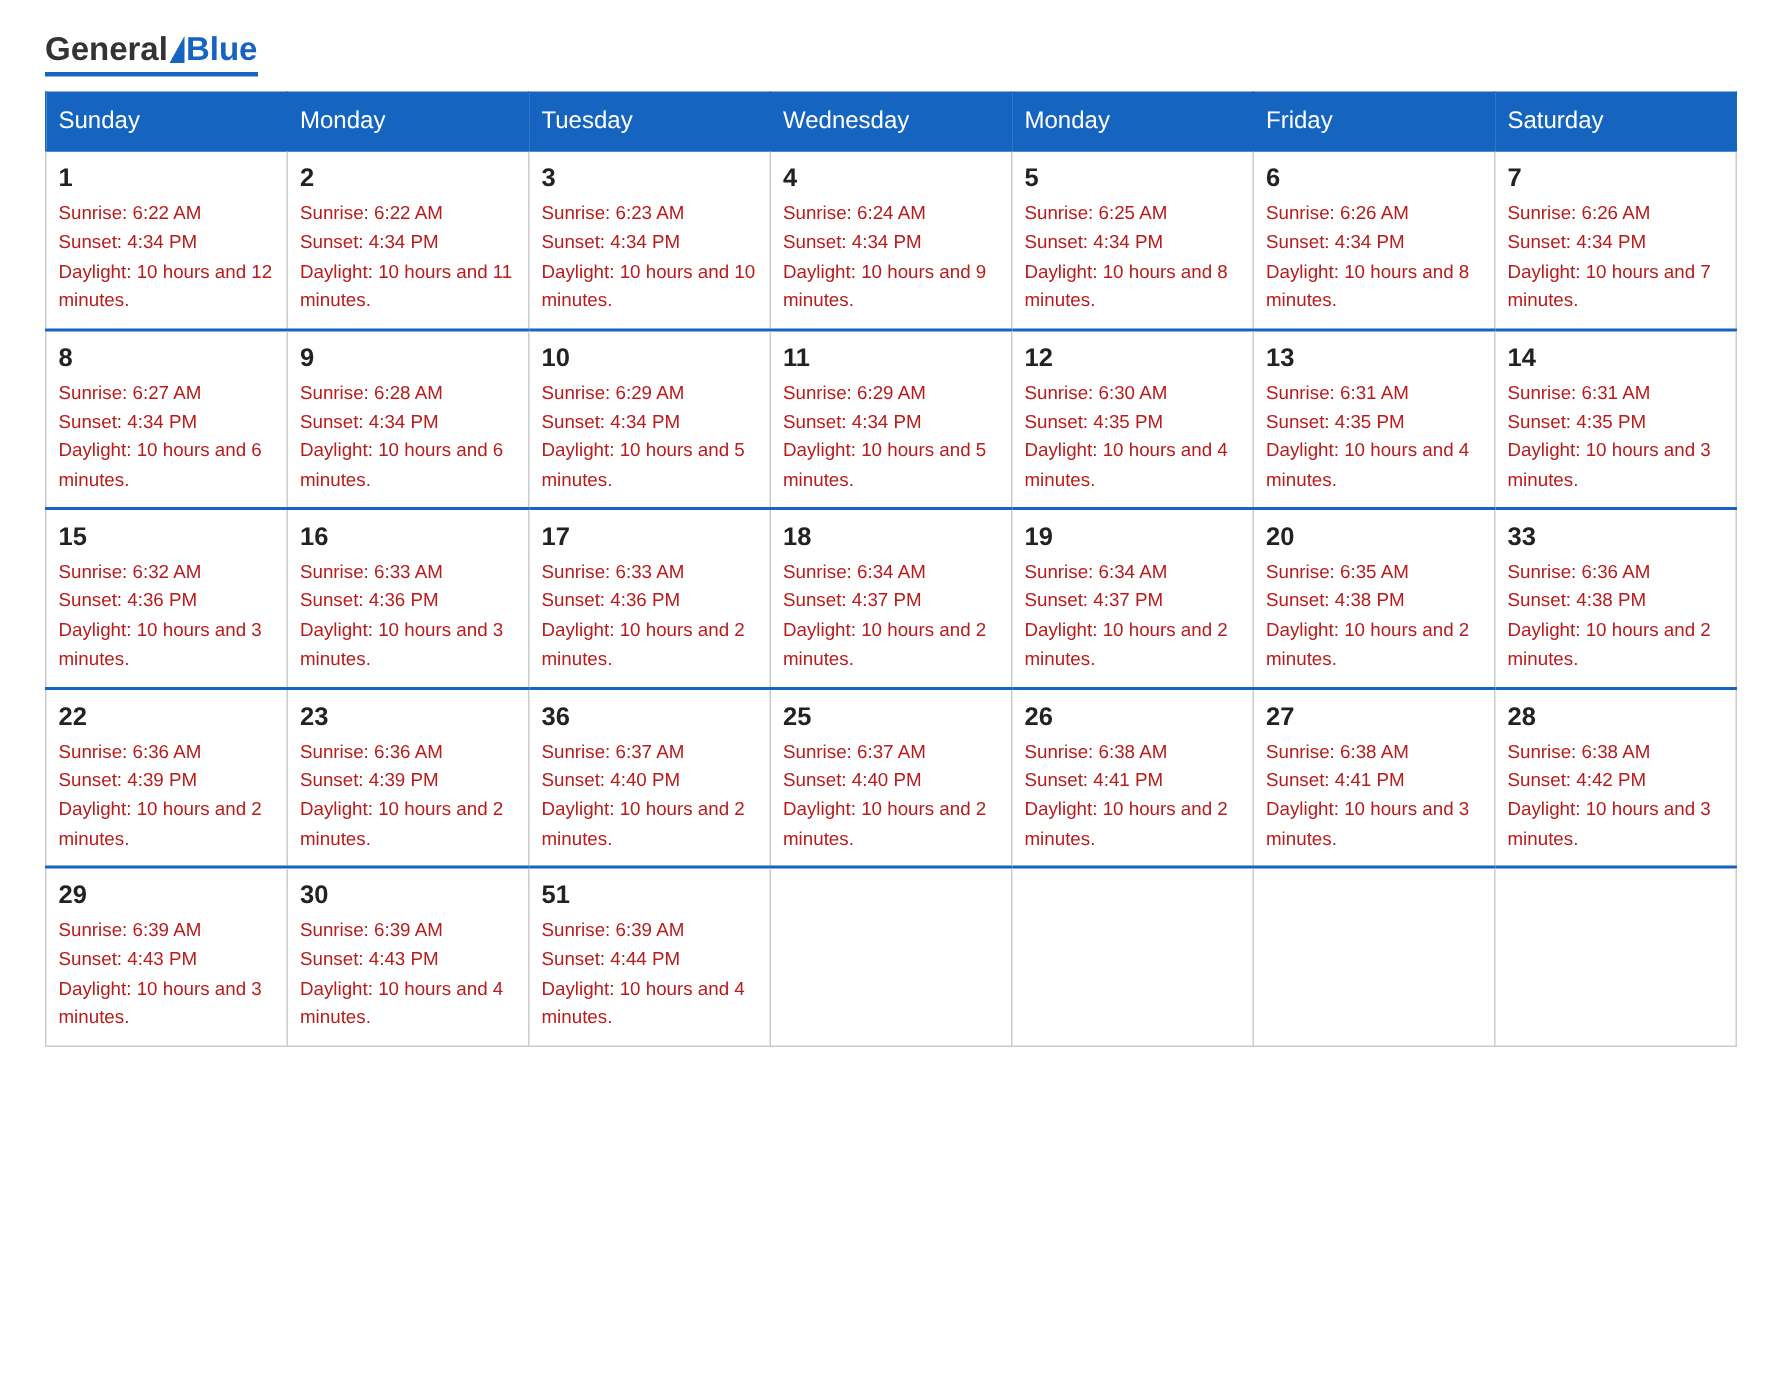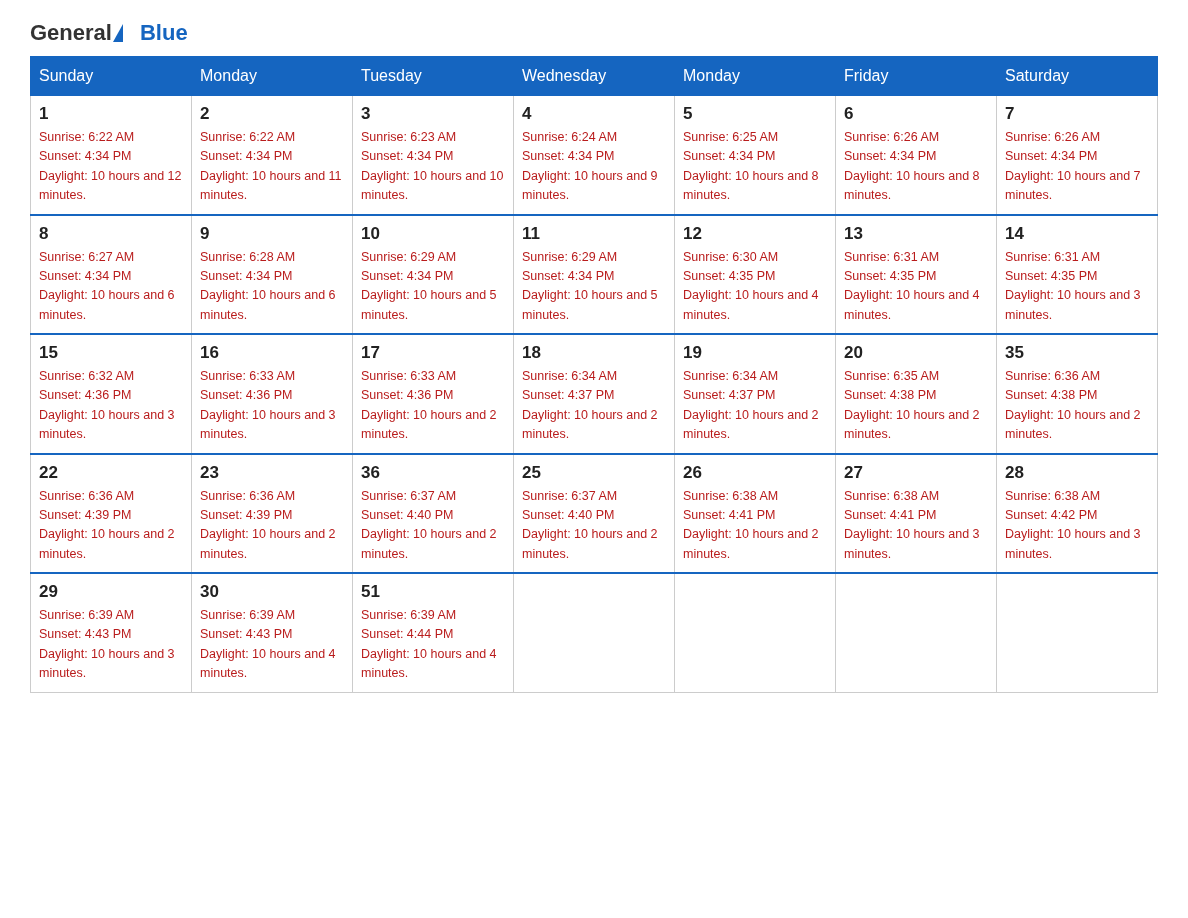--- a/index.html
+++ b/index.html
@@ -11,32 +11,32 @@
       padding: 20px 30px;
     }
     .header {
       display: flex;
       justify-content: space-between;
       align-items: flex-start;
       margin-bottom: 10px;
     }
     .logo {
       display: flex;
-      flex-direction: row;
+      flex-direction: column;
       align-items: flex-start;
     }
     .logo-text {
       display: flex;
       align-items: center;
       font-size: 22px;
       font-weight: bold;
       color: #333;
     }
     .logo-general { color: #333; }
-    .logo-blue { color: #1565c0; padding-left: 16px; }
+    .logo-blue { color: #1565c0; }
     .logo-triangle {
       width: 0;
       height: 0;
       border-left: 10px solid transparent;
       border-bottom: 18px solid #1565c0;
       display: inline-block;
       margin: 0 1px;
     }
     .logo-line {
       width: 100%;
@@ -149,21 +149,21 @@
         <td><span class="day-num">13</span><span class="day-info">Sunrise: 6:31 AM<br>Sunset: 4:35 PM<br>Daylight: 10 hours and 4 minutes.</span></td>
         <td><span class="day-num">14</span><span class="day-info">Sunrise: 6:31 AM<br>Sunset: 4:35 PM<br>Daylight: 10 hours and 3 minutes.</span></td>
       </tr>
       <tr>
         <td><span class="day-num">15</span><span class="day-info">Sunrise: 6:32 AM<br>Sunset: 4:36 PM<br>Daylight: 10 hours and 3 minutes.</span></td>
         <td><span class="day-num">16</span><span class="day-info">Sunrise: 6:33 AM<br>Sunset: 4:36 PM<br>Daylight: 10 hours and 3 minutes.</span></td>
         <td><span class="day-num">17</span><span class="day-info">Sunrise: 6:33 AM<br>Sunset: 4:36 PM<br>Daylight: 10 hours and 2 minutes.</span></td>
         <td><span class="day-num">18</span><span class="day-info">Sunrise: 6:34 AM<br>Sunset: 4:37 PM<br>Daylight: 10 hours and 2 minutes.</span></td>
         <td><span class="day-num">19</span><span class="day-info">Sunrise: 6:34 AM<br>Sunset: 4:37 PM<br>Daylight: 10 hours and 2 minutes.</span></td>
         <td><span class="day-num">20</span><span class="day-info">Sunrise: 6:35 AM<br>Sunset: 4:38 PM<br>Daylight: 10 hours and 2 minutes.</span></td>
-        <td><span class="day-num">35</span><span class="day-info">Sunrise: 6:36 AM<br>Sunset: 4:38 PM<br>Daylight: 10 hours and 2 minutes.</span></td>
+        <td><span class="day-num">33</span><span class="day-info">Sunrise: 6:36 AM<br>Sunset: 4:38 PM<br>Daylight: 10 hours and 2 minutes.</span></td>
       </tr>
       <tr>
         <td><span class="day-num">22</span><span class="day-info">Sunrise: 6:36 AM<br>Sunset: 4:39 PM<br>Daylight: 10 hours and 2 minutes.</span></td>
         <td><span class="day-num">23</span><span class="day-info">Sunrise: 6:36 AM<br>Sunset: 4:39 PM<br>Daylight: 10 hours and 2 minutes.</span></td>
         <td><span class="day-num">36</span><span class="day-info">Sunrise: 6:37 AM<br>Sunset: 4:40 PM<br>Daylight: 10 hours and 2 minutes.</span></td>
         <td><span class="day-num">25</span><span class="day-info">Sunrise: 6:37 AM<br>Sunset: 4:40 PM<br>Daylight: 10 hours and 2 minutes.</span></td>
         <td><span class="day-num">26</span><span class="day-info">Sunrise: 6:38 AM<br>Sunset: 4:41 PM<br>Daylight: 10 hours and 2 minutes.</span></td>
         <td><span class="day-num">27</span><span class="day-info">Sunrise: 6:38 AM<br>Sunset: 4:41 PM<br>Daylight: 10 hours and 3 minutes.</span></td>
         <td><span class="day-num">28</span><span class="day-info">Sunrise: 6:38 AM<br>Sunset: 4:42 PM<br>Daylight: 10 hours and 3 minutes.</span></td>
       </tr>

